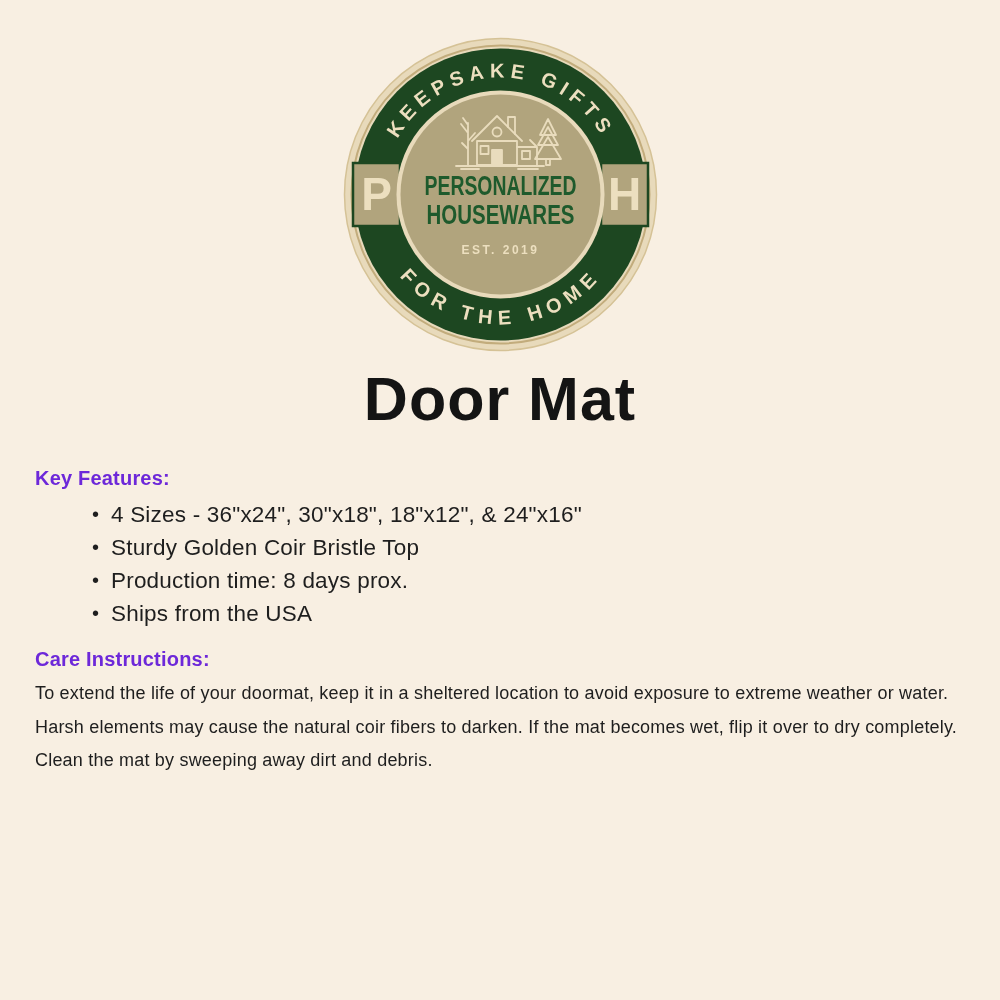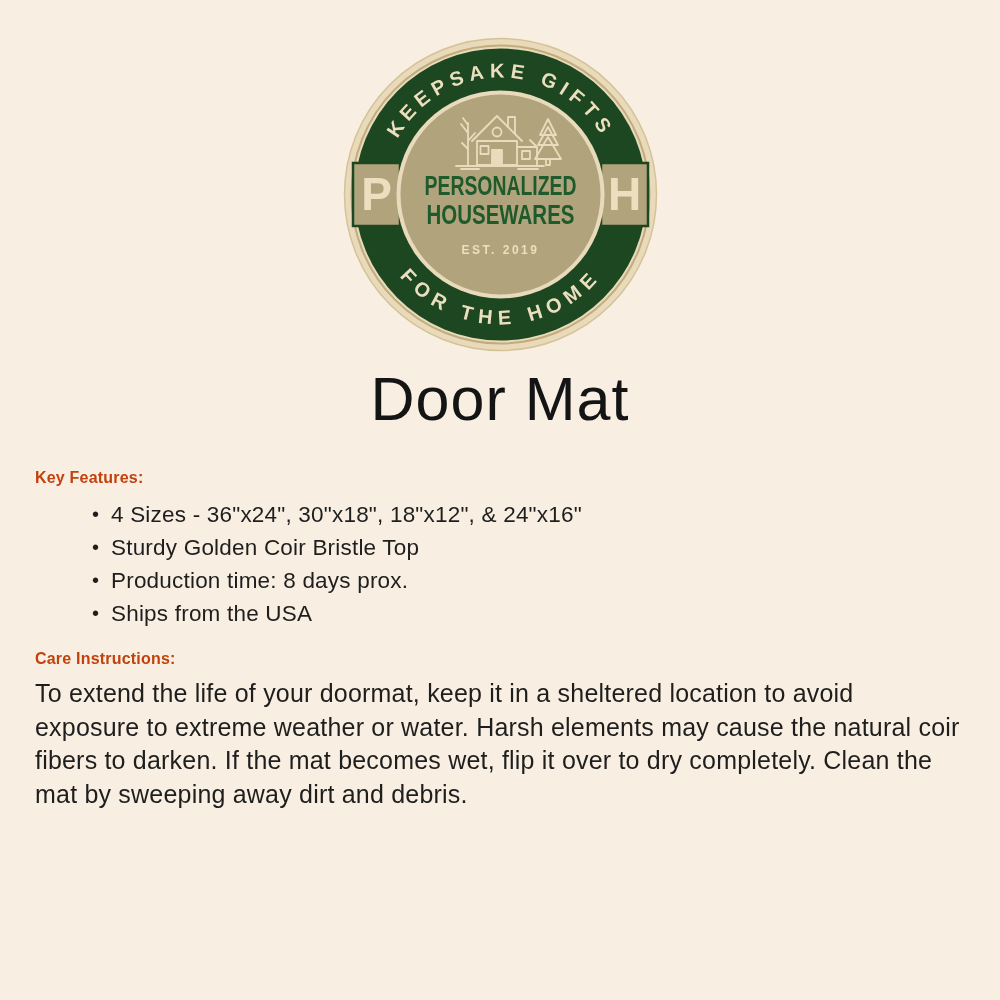--- a/index.html
+++ b/index.html
@@ -17,33 +17,33 @@
     position: relative;
   }
   .logo-wrap {
     display: flex;
     justify-content: center;
     padding-top: 37px;
   }
   .title {
     text-align: center;
     font-size: 61px;
-    font-weight: 400;
+    font-weight: 700;
     letter-spacing: 1px;
     color: #141414;
     margin: 15px 0 12px 0;
     line-height: 1.05;
   }
   .content {
     margin: 32px 40px 0 35px;
   }
   .section-heading {
-    font-size: 16px;
+    font-size: 20px;
     font-weight: bold;
-    color: #c2410c;
+    color: #6d28d9;
     letter-spacing: 0.2px;
     margin: 0;
     line-height: 30px;
   }
   ul.features {
     list-style: none;
     margin: 5px 0 0 0;
     padding: 0 0 0 57px;
   }
   ul.features li {
@@ -60,21 +60,21 @@
     left: 0;
     top: 0;
     font-size: 20px;
     color: #1e1e1e;
   }
   .care {
     margin-top: 14px;
   }
   .care p {
     margin: 3px 0 0 0;
-    font-size: 25px;
+    font-size: 18px;
     line-height: 33.5px;
     letter-spacing: 0.2px;
     color: #1e1e1e;
     max-width: 932px;
   }
 </style>
 </head>
 <body>
 
 <div class="page">

